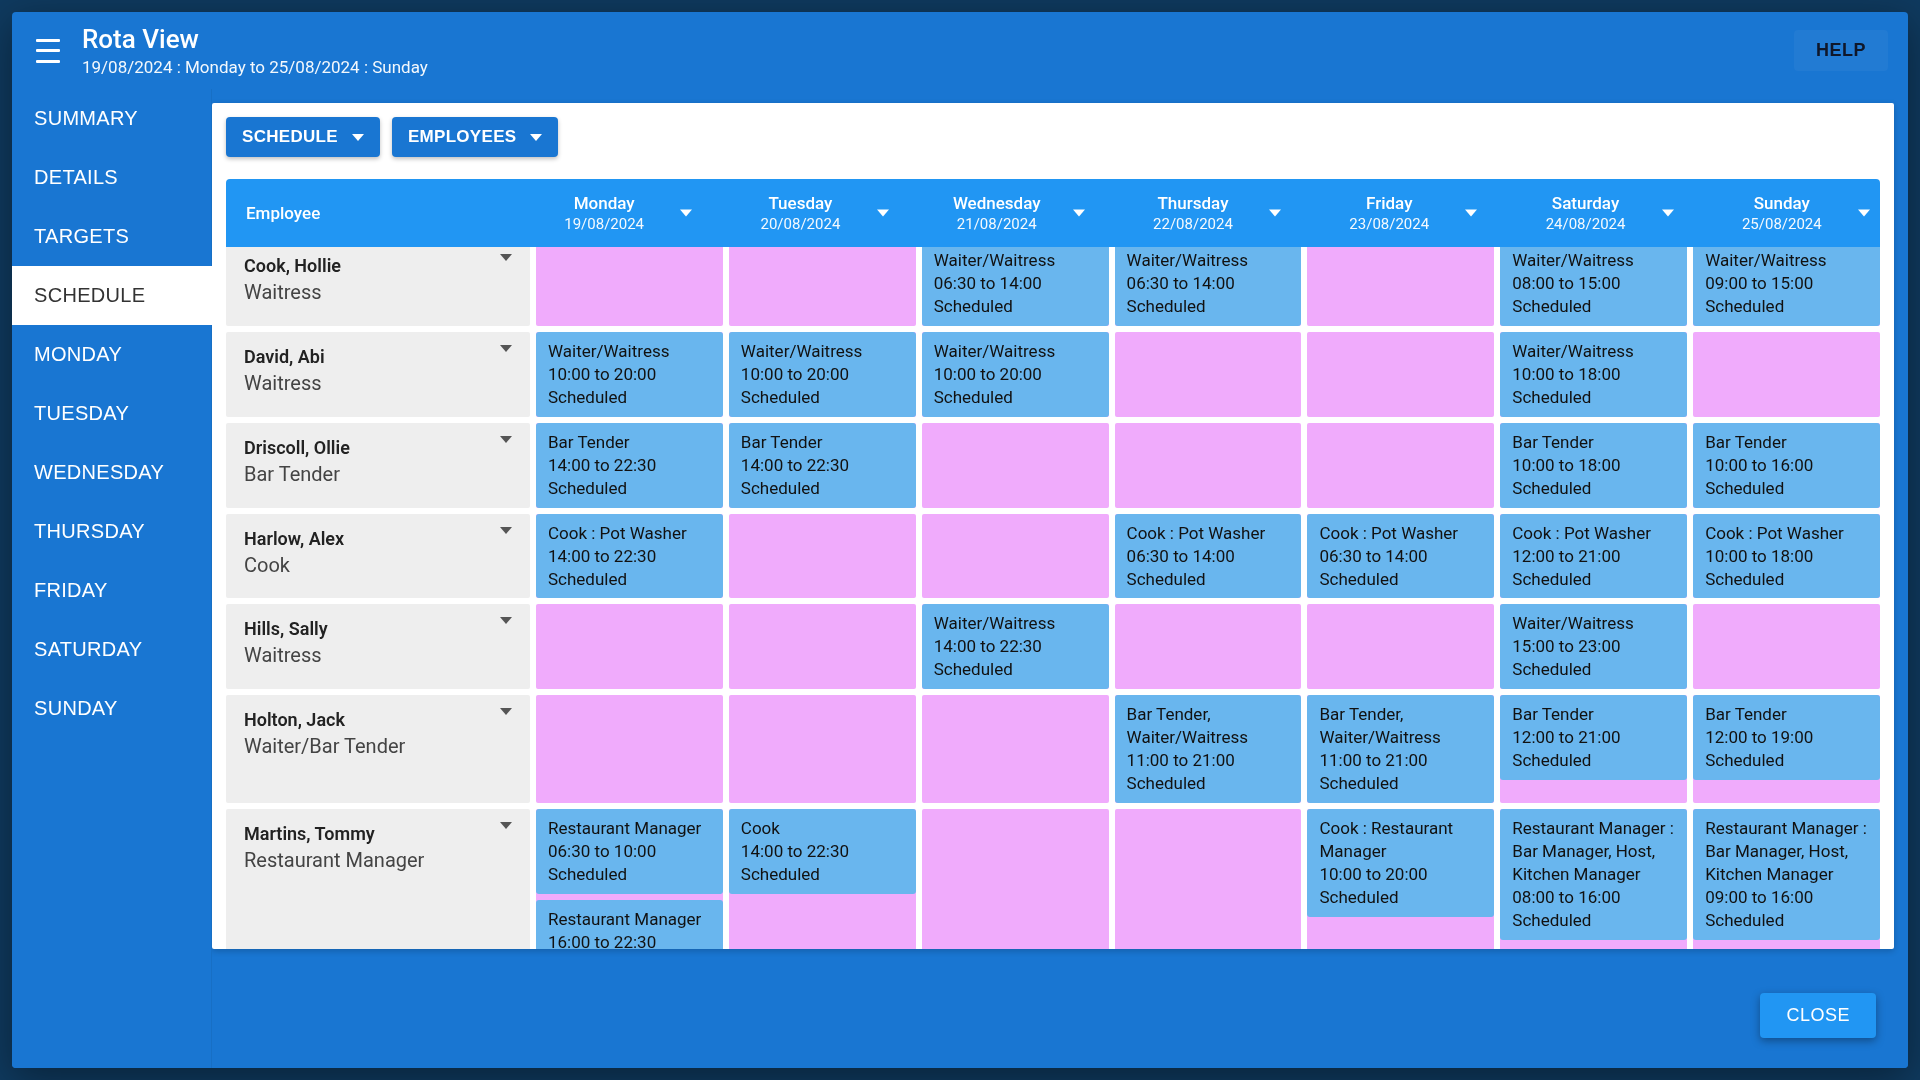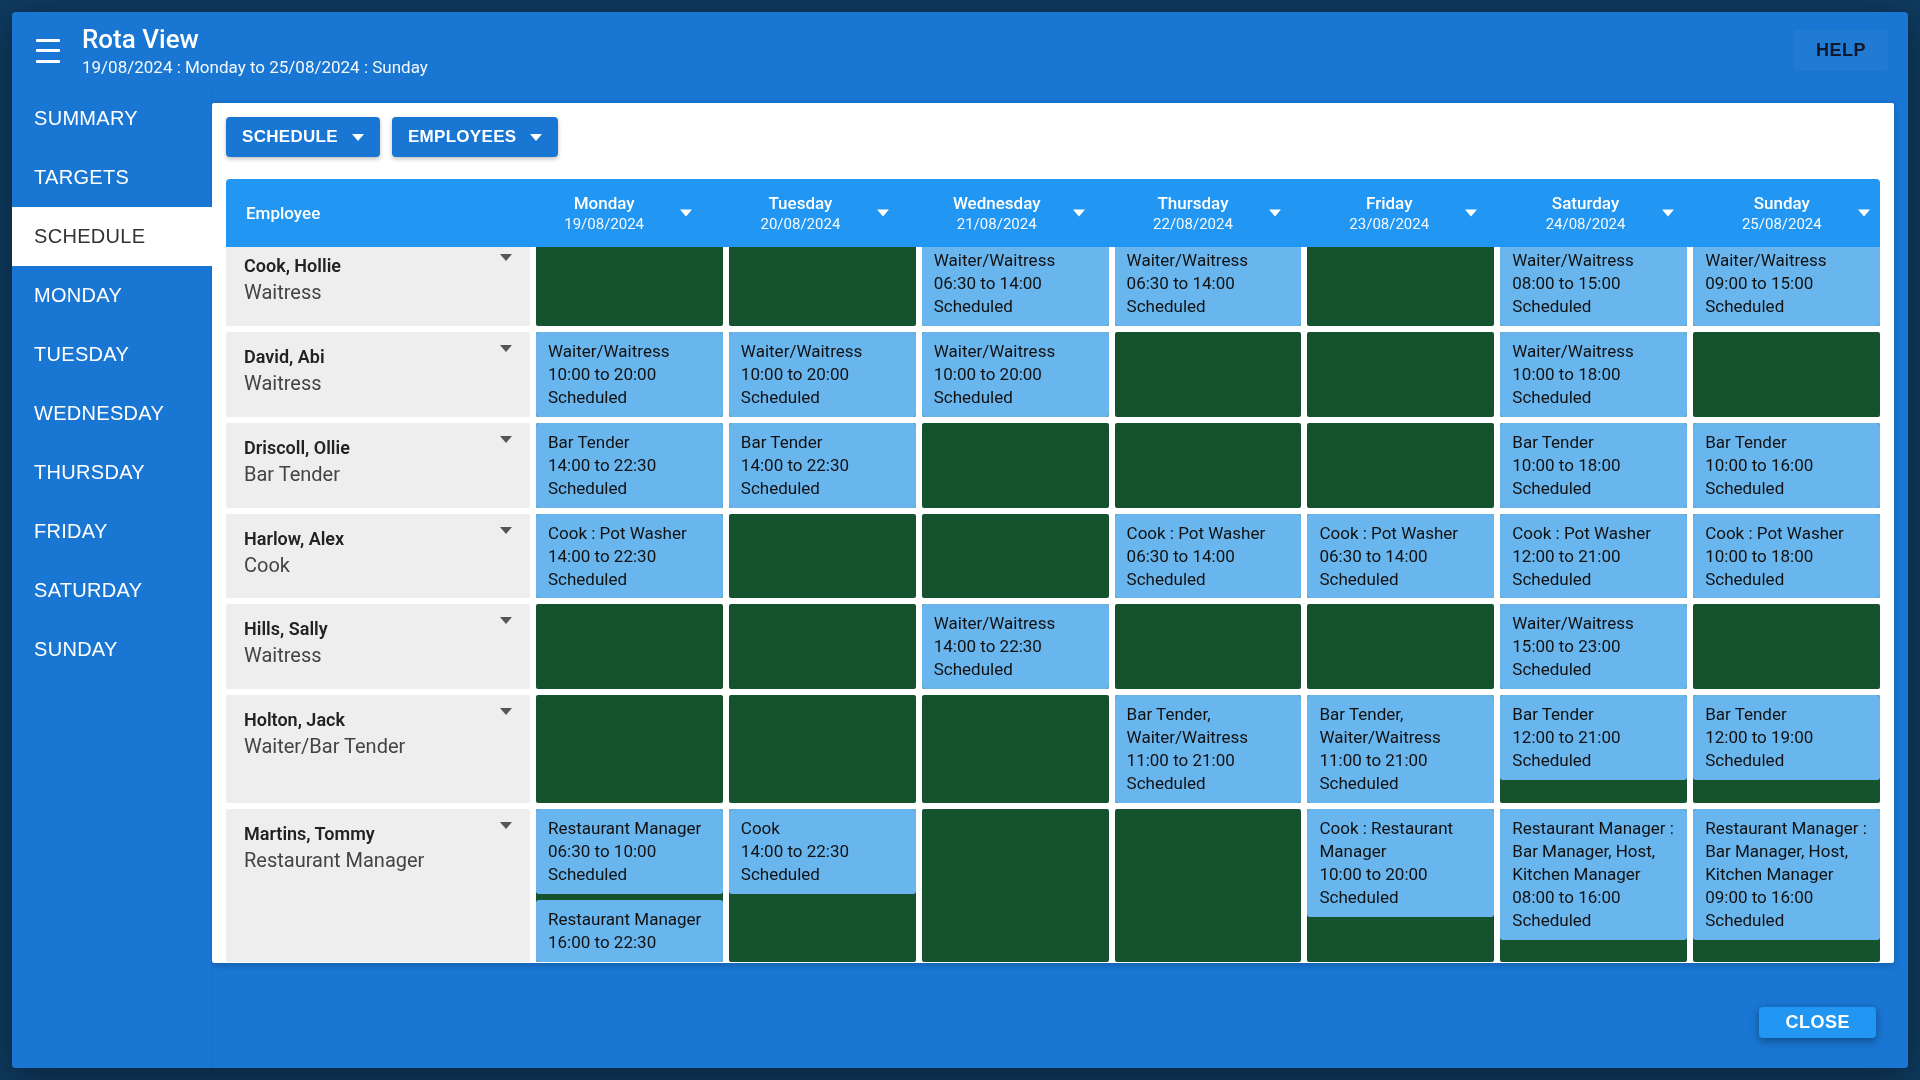--- a/index.html
+++ b/index.html
@@ -64,33 +64,33 @@
   .row { display:flex; gap:6px; margin-top:6px; align-items: stretch; }
   .emp-cell {
     width: 304px; background:#eeeeee; border-radius:2px; padding: 14px 18px;
     display:flex; align-items:flex-start; justify-content:space-between;
     min-height: 80px;
   }
   .emp-name { font-size:18px; font-weight:600; color:#222; }
   .emp-role { font-size:20px; color:#444; margin-top:4px; }
   .emp-arrow { margin-top:6px; }
   .emp-arrow .arrow-down { border-top-color:#555; }
-  .day-cell { flex:1; background:#14532d; border-radius:2px; display:flex; flex-direction:column; gap:6px; padding:0; min-width:0;}
+  .day-cell { flex:1; background:#f0abfc; border-radius:2px; display:flex; flex-direction:column; gap:6px; padding:0; min-width:0;}
   .shift {
     background:#69b6ee; border-radius:3px; padding:8px 12px; font-size:17px; color:#111;
     line-height:1.35;
   }
   .shift .s-role { font-weight:400; }
   .shift .s-time { font-weight:400; }
   .shift .s-status { font-weight:400; }
 
   .footer { display:flex; justify-content:flex-end; padding: 30px 18px; }
   .close-btn {
-    background:#2196f3; color:#fff; border:none; padding:5px 26px; font-size:18px;
-    font-weight:700; border-radius:4px; cursor:pointer; letter-spacing:0.5px;
+    background:#2196f3; color:#fff; border:none; padding:12px 26px; font-size:18px;
+    font-weight:400; border-radius:4px; cursor:pointer; letter-spacing:0.5px;
     box-shadow: 0 3px 8px rgba(0,0,0,0.35);
   }
 
   .grid-wrap::-webkit-scrollbar { width:10px; }
   .grid-wrap::-webkit-scrollbar-thumb { background:#bbb; border-radius:5px; }
 </style>
 </head>
 <body>
 
 <div class="modal">
@@ -105,20 +105,21 @@
     <div class="titles">
       <div class="title">Rota View</div>
       <div class="subtitle">19/08/2024 : Monday to 25/08/2024 : Sunday</div>
     </div>
     <button class="help-btn">HELP</button>
   </div>
 
   <div class="body">
     <div class="sidebar" id="sidebar">
         <button class="nav-item">SUMMARY</button>
+        <button class="nav-item">DETAILS</button>
         <button class="nav-item">TARGETS</button>
         <button class="nav-item active">SCHEDULE</button>
         <button class="nav-item">MONDAY</button>
         <button class="nav-item">TUESDAY</button>
         <button class="nav-item">WEDNESDAY</button>
         <button class="nav-item">THURSDAY</button>
         <button class="nav-item">FRIDAY</button>
         <button class="nav-item">SATURDAY</button>
         <button class="nav-item">SUNDAY</button>
       </div>

